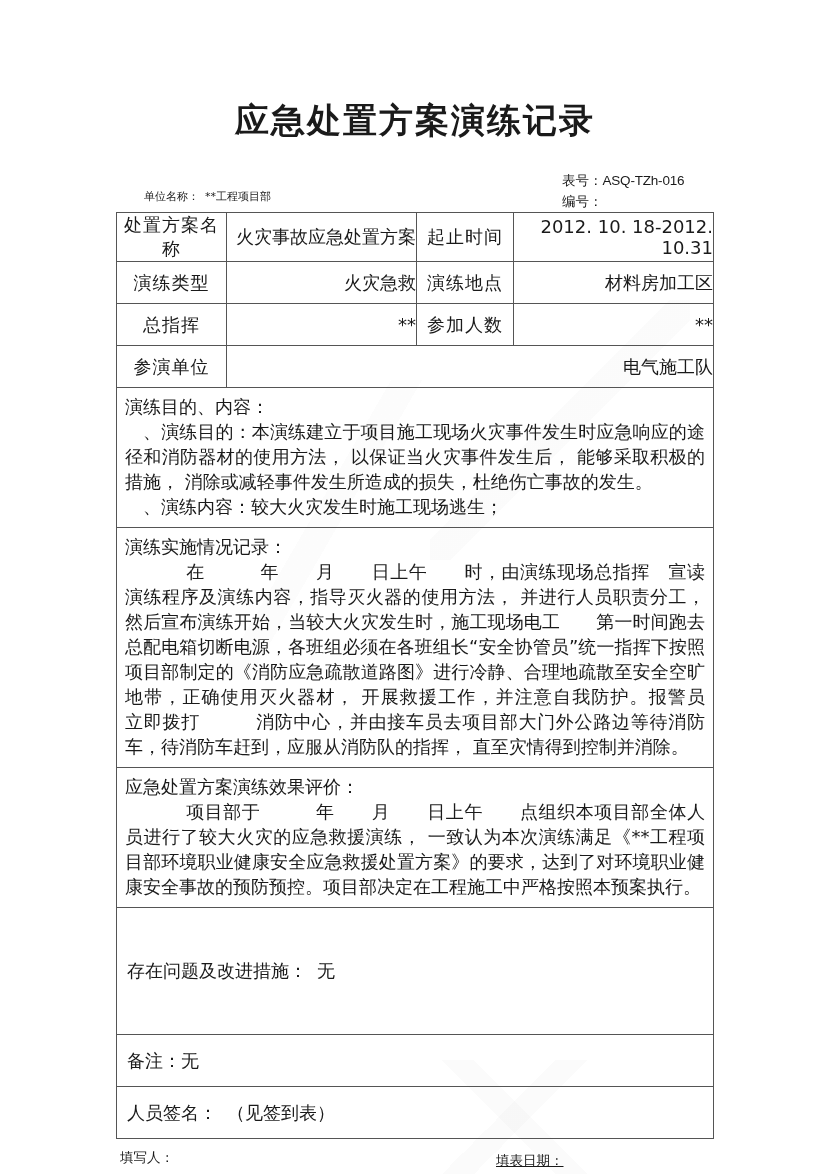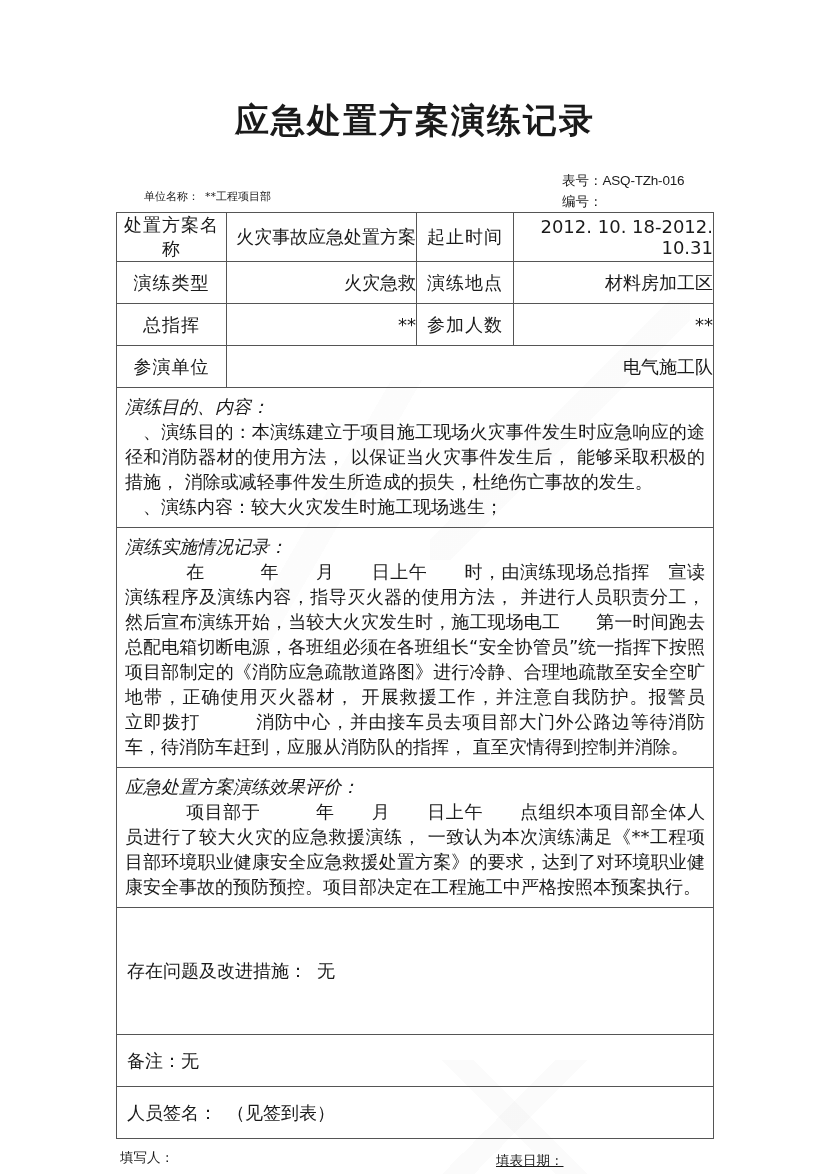--- a/index.html
+++ b/index.html
@@ -110,21 +110,20 @@
   .r-head td { height: 41px; }
 
   .block-cell {
     vertical-align: top;
     padding: 6px 8px 8px 8px !important;
     text-align: left;
     line-height: 25px;
   }
   .block-title {
     display: block;
-    font-style: italic;
   }
   .block-para {
     display: block;
     text-align: justify;
     text-justify: inter-ideograph;
   }
   .indent-1 { text-indent: 1em; }
   .indent-3 { text-indent: 3.4em; }
 
   .one-line-cell {

